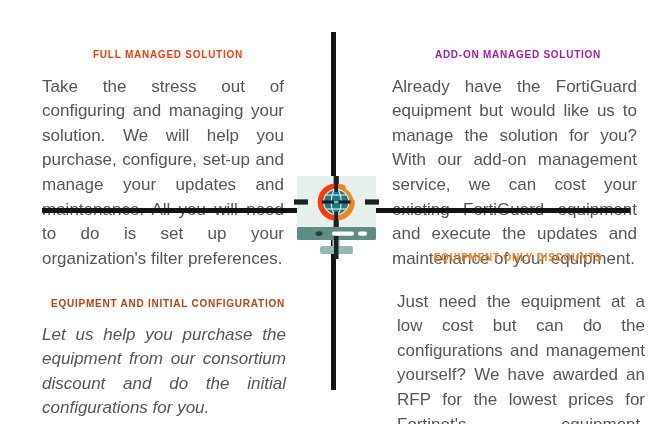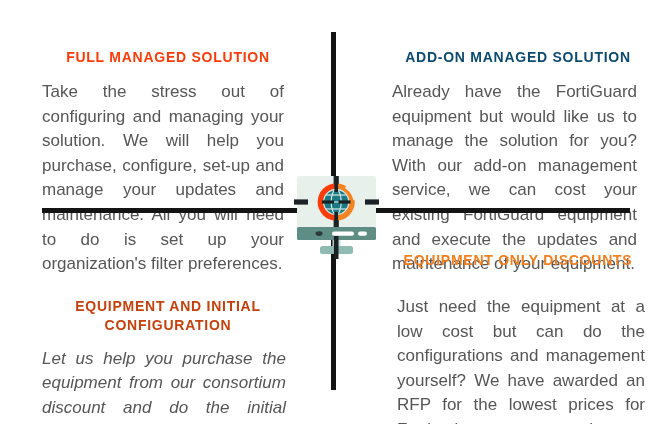--- a/index.html
+++ b/index.html
@@ -46,21 +46,21 @@
     position: absolute;
     box-sizing: border-box;
   }
   .quad-tl { left: 28px;  top: 48px;  width: 280px; }
   .quad-tr { left: 378px; top: 48px;  width: 280px; }
   .quad-bl { left: 28px;  top: 251px; width: 280px; }
   .quad-br { left: 378px; top: 251px; width: 280px; }
 
   .heading {
     margin: 0 0 13px 0;
-    font-size: 14px;
+    font-size: 10px;
     font-weight: bold;
     letter-spacing: 0.75px;
     text-align: center;
     line-height: 1.35;
     text-transform: uppercase;
   }
   .quad-bl .heading { margin-bottom: 12px; }
   .quad-br .heading { margin-bottom: 12px; }
 
   .body-text {
@@ -95,21 +95,21 @@
   <div class="divider-h" style="background: rgb(20, 20, 20);"></div>
 
   <div class="divider-v" style="background: rgb(20, 20, 20);"></div>
 
   <div class="quad quad-tl">
     <h2 class="heading" style="color: rgb(251, 60, 9);">FULL MANAGED SOLUTION</h2>
     <p class="body-text" style="color: rgb(86, 86, 86);">Take the stress out of configuring and managing your solution. We will help you purchase, configure, set-up and manage your updates and maintenance. All you will need to do is set up your organization's filter preferences.</p>
   </div>
 
   <div class="quad quad-tr">
-    <h2 class="heading" style="color: #0c4a6e;">ADD-ON MANAGED SOLUTION</h2>
+    <h2 class="heading" style="color: #a21caf;">ADD-ON MANAGED SOLUTION</h2>
     <p class="body-text" style="color: rgb(86, 86, 86);">Already have the FortiGuard equipment but would like us to manage the solution for you? With our add-on management service, we can cost your existing FortiGuard equipment and execute  the updates and maintenance of your equipment.</p>
   </div>
 
   <div class="quad quad-bl">
     <h2 class="heading" style="color: #c2410c; margin-top: 46px;">EQUIPMENT AND INITIAL CONFIGURATION</h2>
     <p class="body-text" style="color: rgb(86, 86, 86); font-style: italic;">Let us help you purchase the equipment from our consortium discount and do the initial configurations for you.</p>
   </div>
 
   <div class="quad quad-br">
     <h2 class="heading" style="color: rgb(240, 127, 32);">EQUIPMENT ONLY DISCOUNTS</h2>

